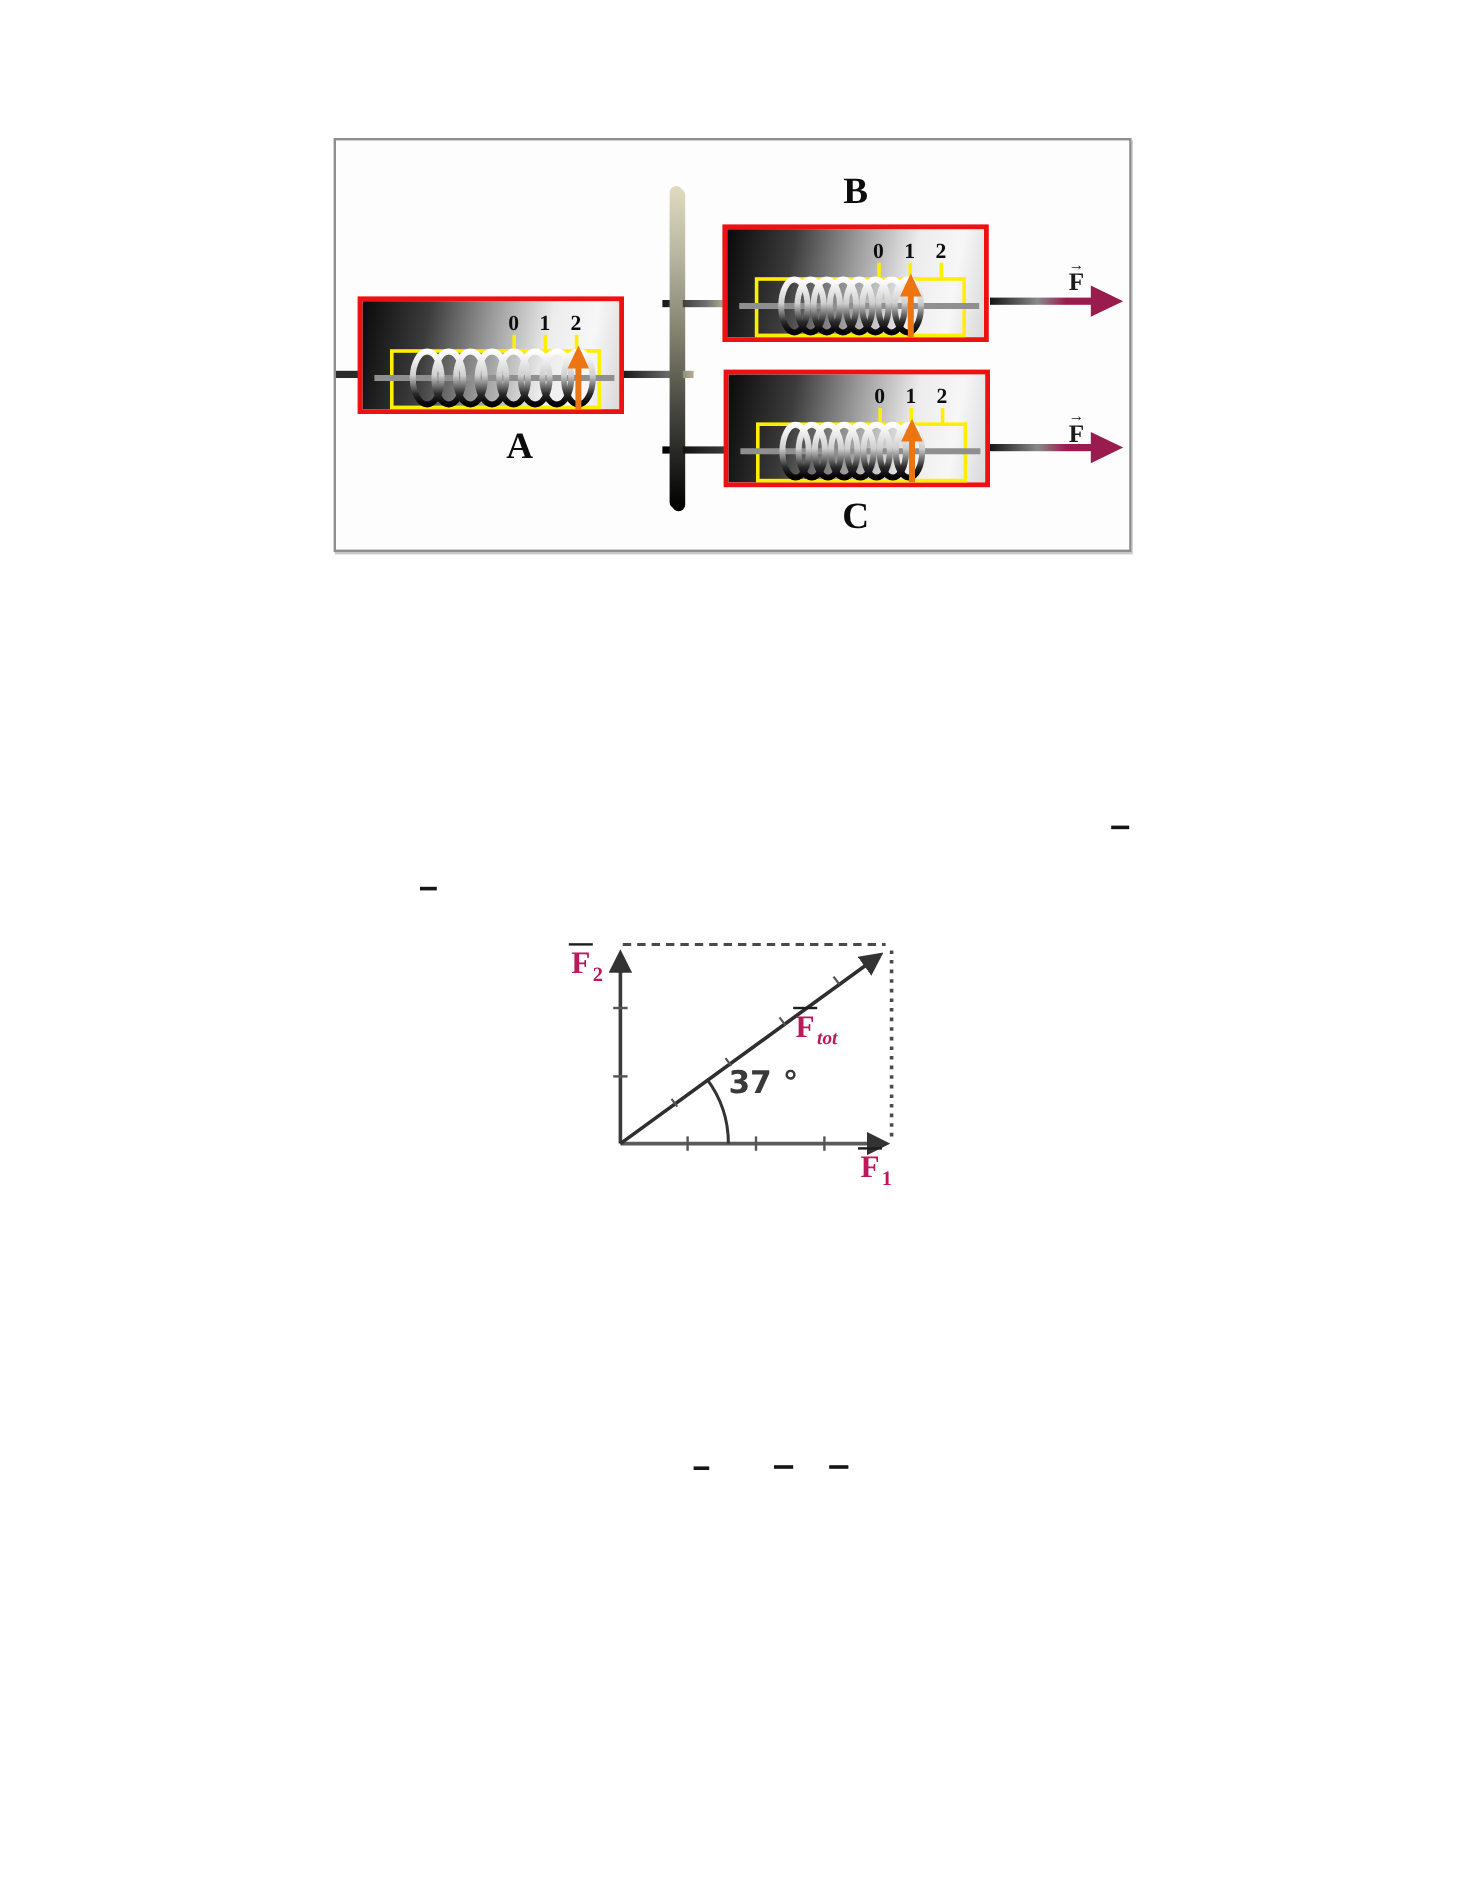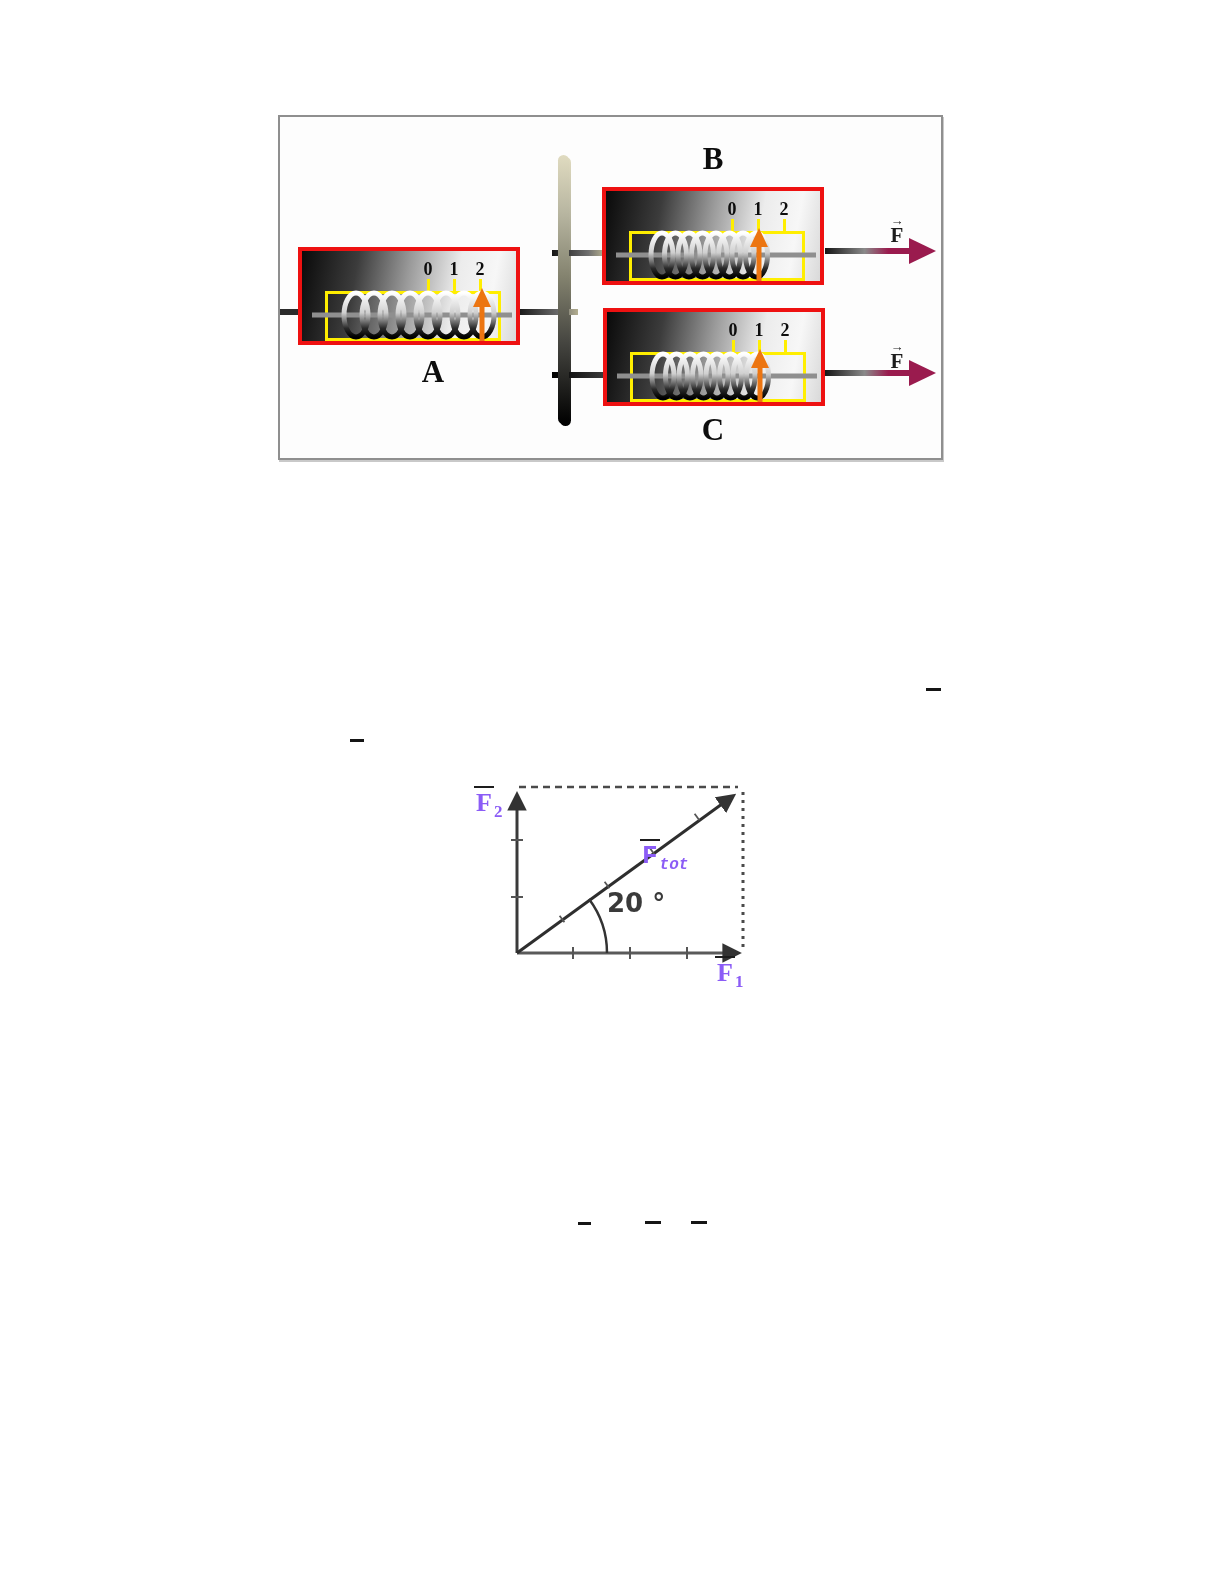--- a/index.html
+++ b/index.html
@@ -45,25 +45,25 @@
       border-left:27px solid var(--force-arrow,#9a1b4e);}
   .faB{left:825px;top:238px;} .faC{left:825px;top:360px;}
 
   .fvec{width:36px;text-align:center;font-weight:bold;color:#1c1c1c;line-height:1;}
   .fvec .va{display:block;font-size:13px;line-height:9px;}
   .fvec .vl{display:block;font-size:21px;}
   .fvB{left:879px;top:216px;} .fvC{left:879px;top:342px;}
 
   
   svg.vecfig{left:450px;top:765px;}
-  .vlabel{font-weight:bold;font-size:26px;color:#8b5cf6;line-height:1;text-align:right;}
+  .vlabel{font-weight:bold;font-size:26px;color:#be185d;line-height:1;text-align:right;}
   .vlabel sub{font-size:17px;font-weight:bold;}
   .vlabel .it{font-style:italic;font-size:16px;}
   .obar{display:inline-block;border-top:2.5px solid #1d1d1d;padding:2px 2px 0 2px;}
-  .f2lab{left:474px;top:786px;} .f1lab{left:715px;top:956px;} .ftotlab{left:640px;top:839px;font-family:Liberation Mono, monospace;}
+  .f2lab{left:474px;top:786px;} .f1lab{left:715px;top:956px;} .ftotlab{left:661px;top:839px;}
   .anglab{left:607px;top:888px;font-family:"DejaVu Sans",sans-serif;
           font-weight:bold;font-size:26px;color:#3a3a3a;}
 
   
   .stray{height:3px;background:#151515;}
 </style>
 </head>
 <body>
 
 <svg width="0" height="0" class="abs">
@@ -225,19 +225,19 @@
 
 <div class="abs vlabel f2lab">
   <span class="obar">F</span><sub>2</sub>
 </div>
 <div class="abs vlabel ftotlab">
   <span class="obar">F</span><sub class="it">tot</sub>
 </div>
 <div class="abs vlabel f1lab">
   <span class="obar">F</span><sub>1</sub>
 </div>
-<div class="abs anglab">20 °</div>
+<div class="abs anglab">37 °</div>
 
 <div class="abs stray" style="left:926px;top:688px;width:15px;"></div>
 <div class="abs stray" style="left:350px;top:739px;width:14px;"></div>
 <div class="abs stray" style="left:578px;top:1222px;width:13px;"></div>
 <div class="abs stray" style="left:645px;top:1221px;width:16px;"></div>
 <div class="abs stray" style="left:691px;top:1221px;width:16px;"></div>
 
 </body></html>

